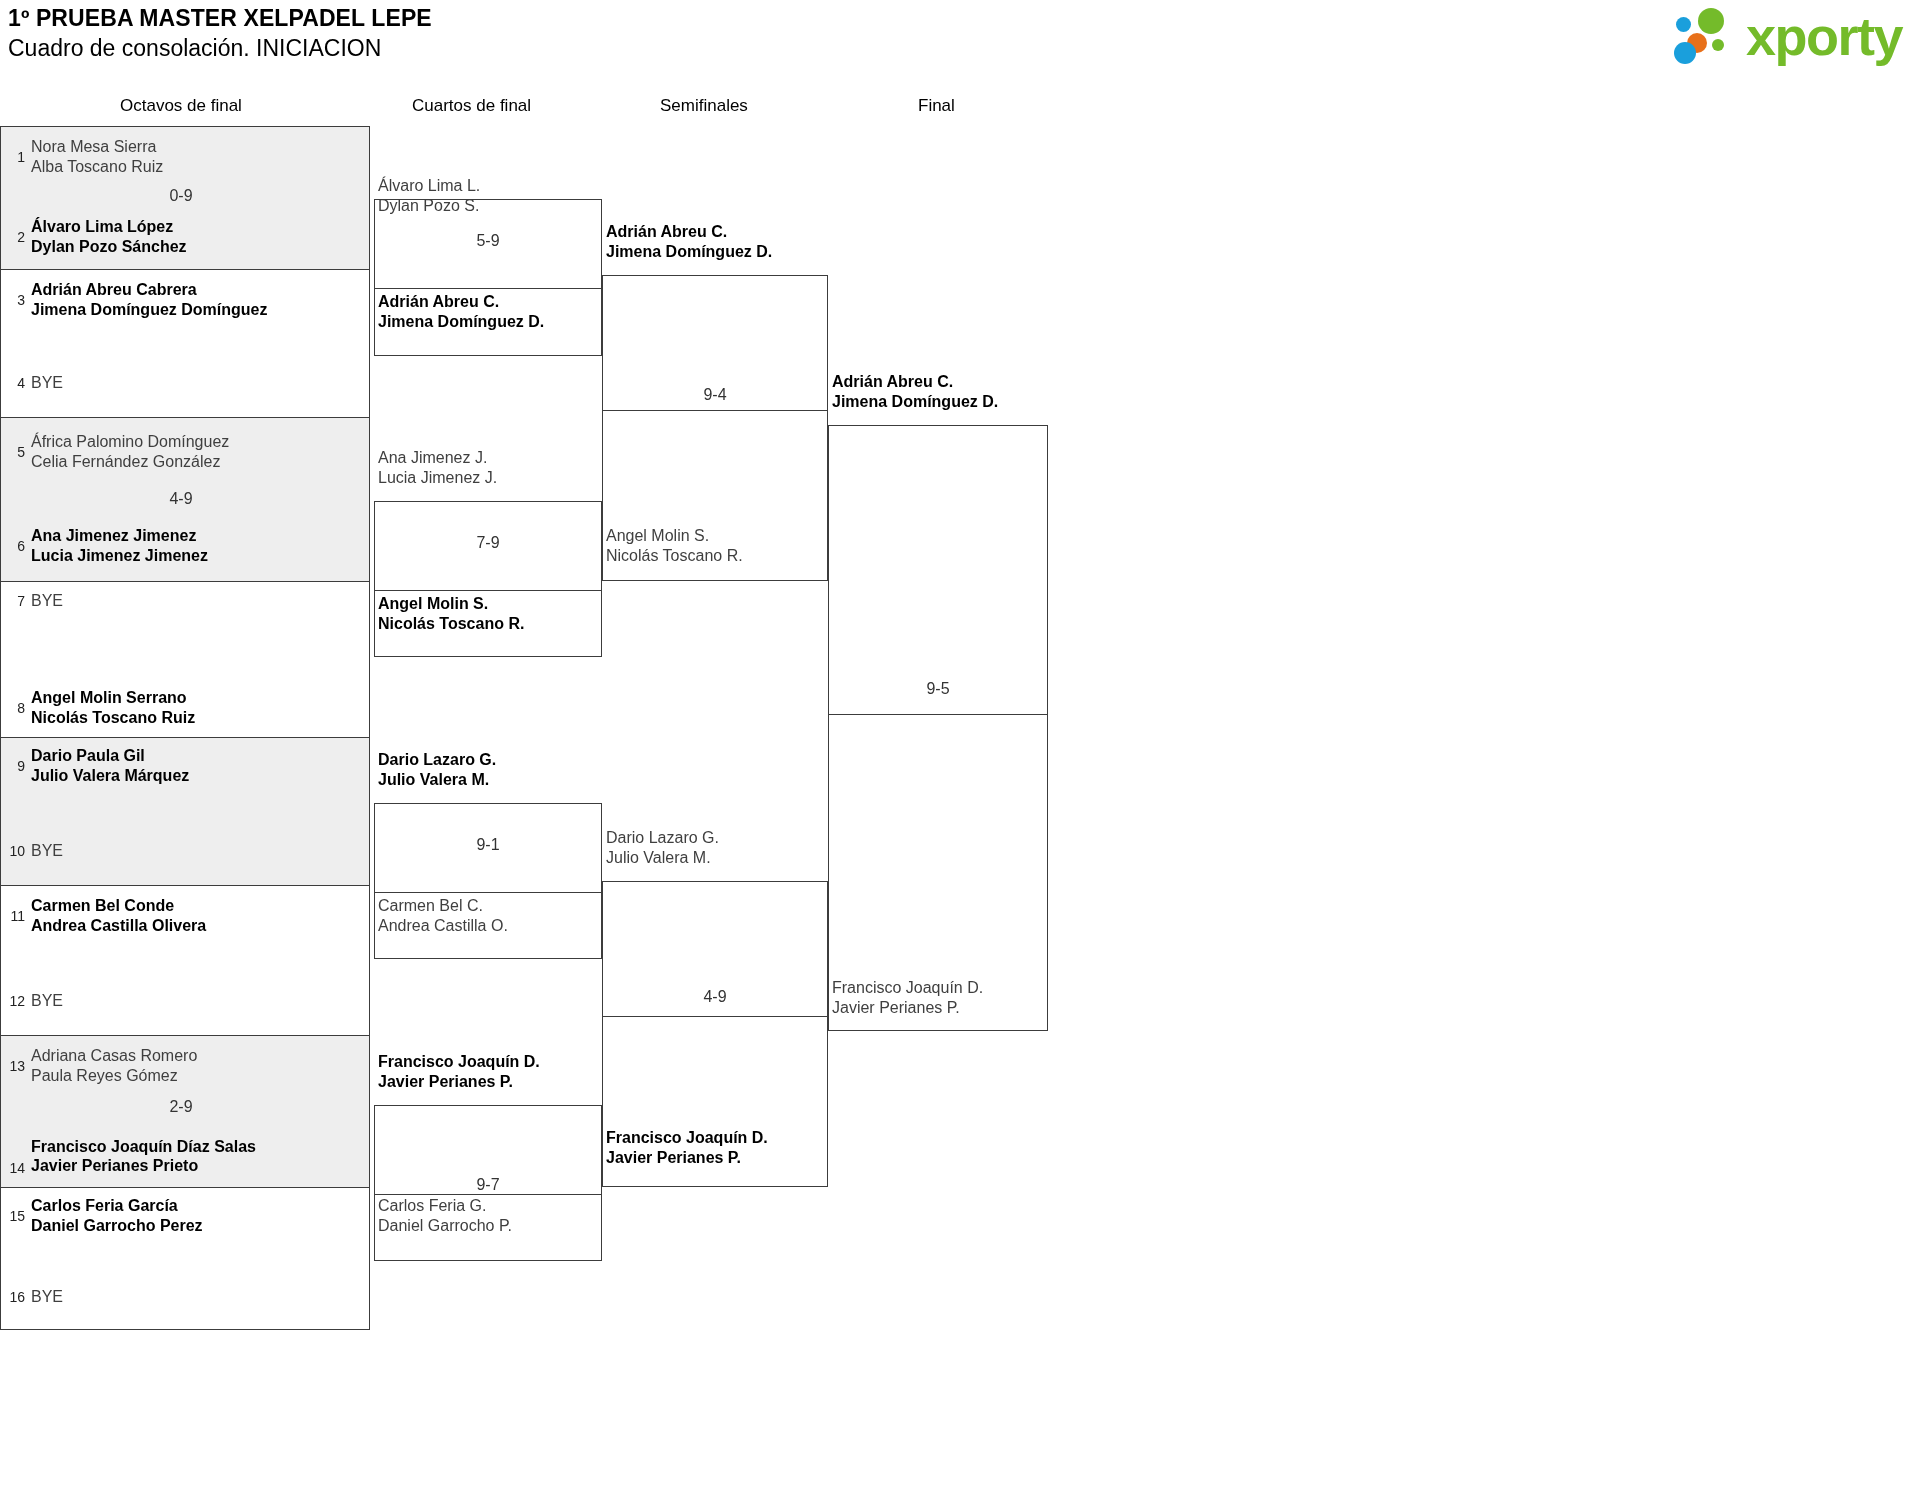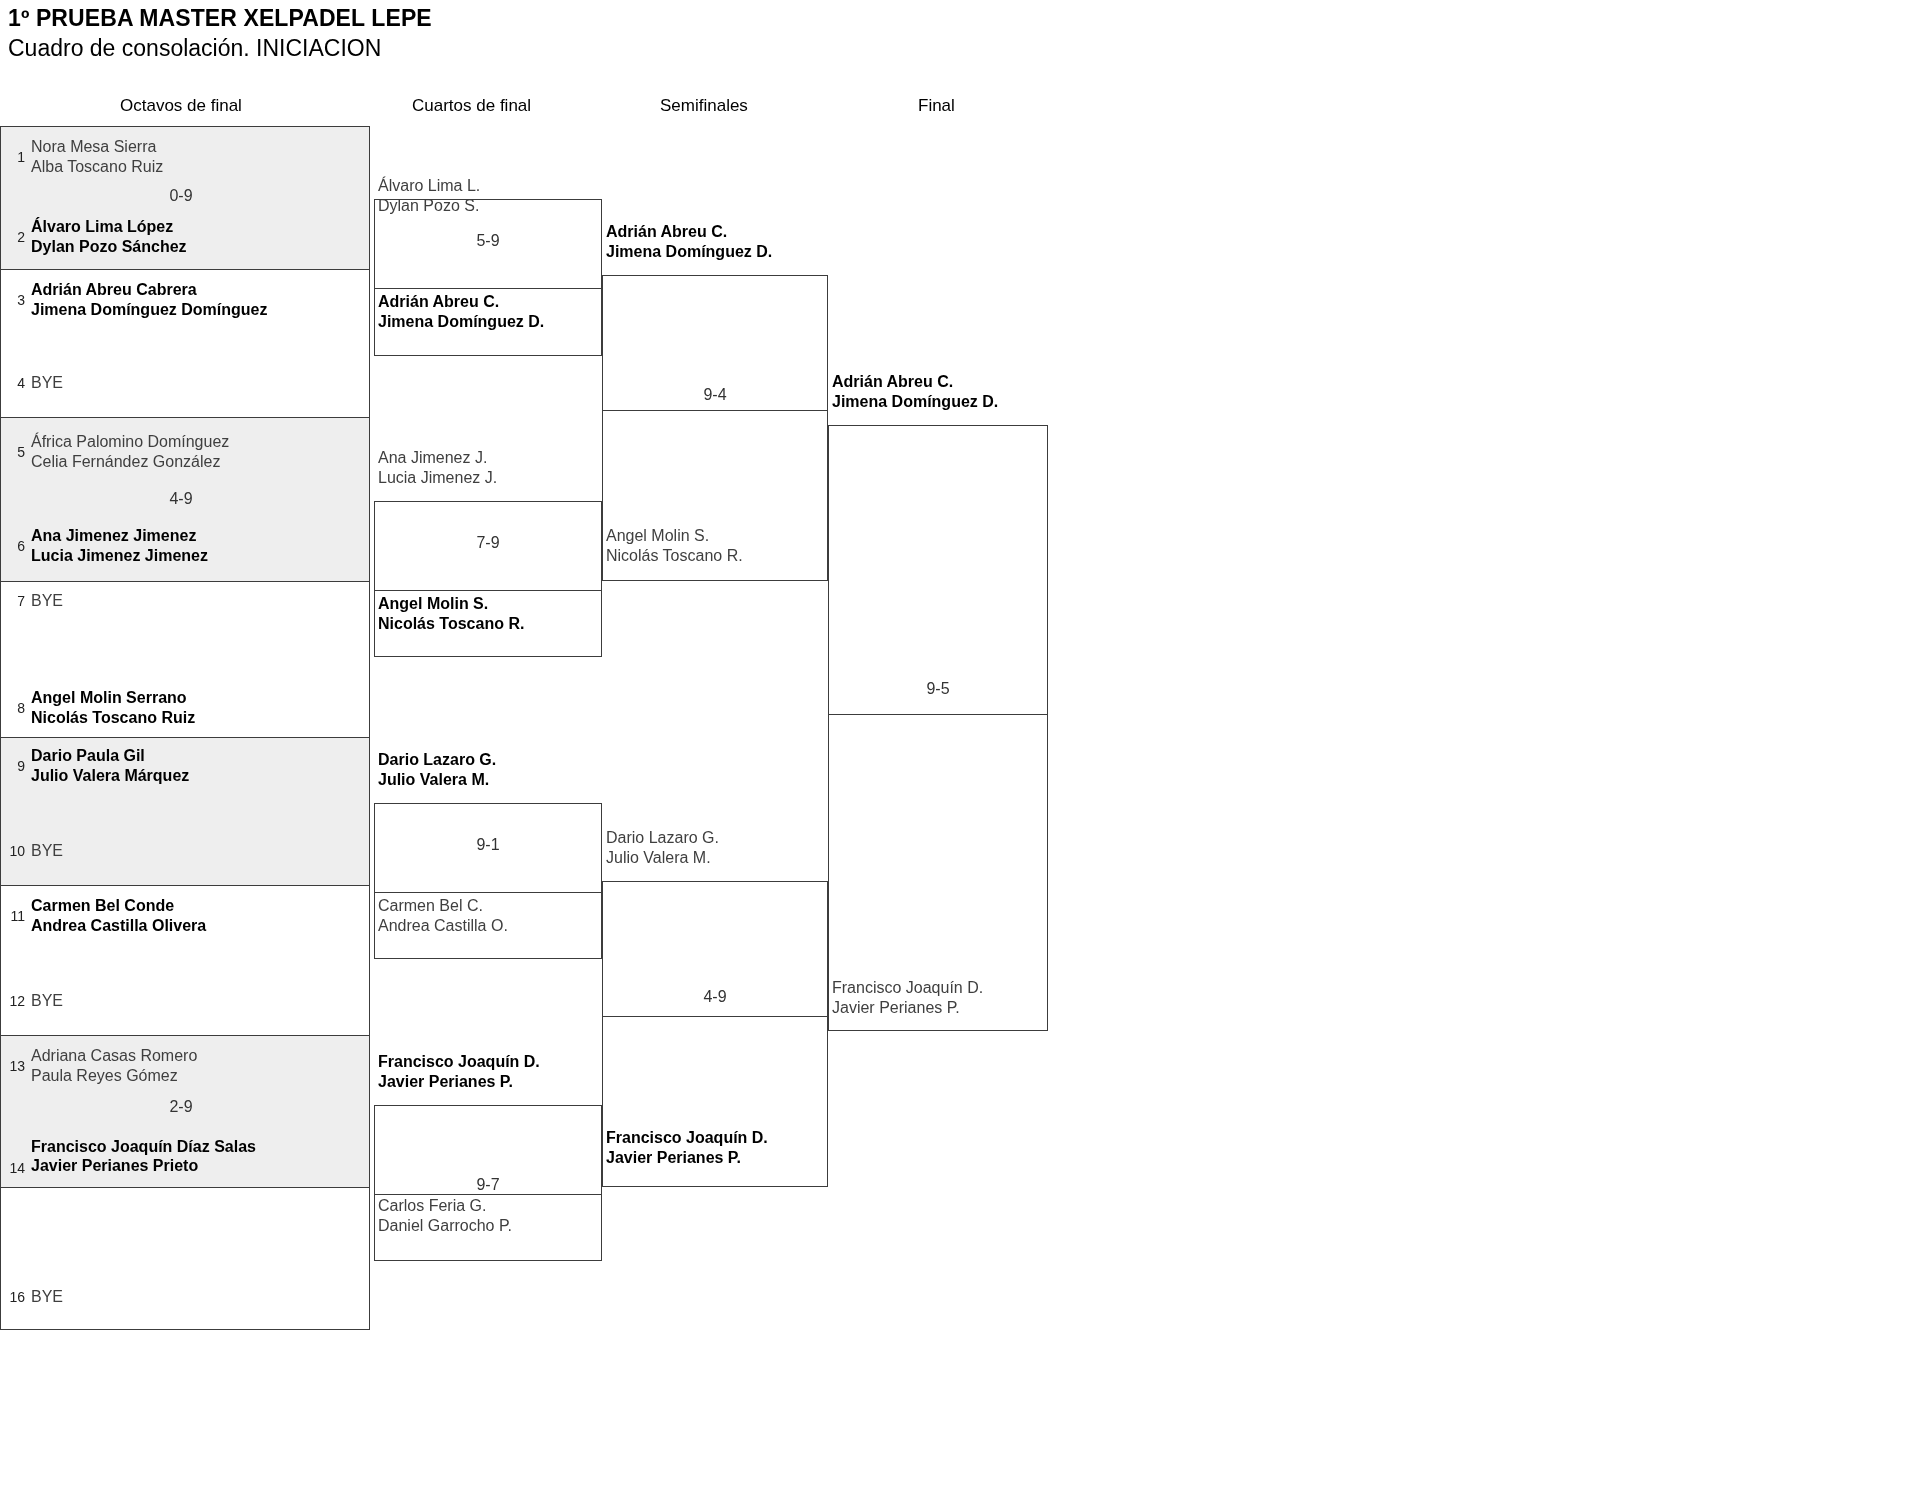--- a/index.html
+++ b/index.html
@@ -131,20 +131,30 @@
 </head>
 <body>
 
 <div id="page">
 
   <div class="title-block">
     <div class="title-line1">1º PRUEBA MASTER XELPADEL LEPE</div>
     <div class="title-line2">Cuadro de consolación. INICIACION</div>
   </div>
 
+  <div class="logo">
+    <span class="logo-dots">
+      <i class="d1"></i>
+        <i class="d2"></i>
+        <i class="d3"></i>
+        <i class="d4"></i>
+        <i class="d5"></i>
+    </span>
+    <span class="logo-word">xporty</span>
+  </div>
 
   <div class="round-head" style="left:120px;  top:96px;">Octavos de final</div>
   <div class="round-head" style="left:412px;  top:96px;">Cuartos de final</div>
   <div class="round-head" style="left:660px;  top:96px;">Semifinales</div>
   <div class="round-head" style="left:918px;  top:96px;">Final</div>
 
   <div class="bracket">
 
     <div class="r1-block shaded first" style="top:126px;height:144px;">
       <div class="slot" style="top:8px;height:44px;">
@@ -244,20 +254,26 @@
       <div class="score" style="left:120px;top:62px;width:120px;">2-9</div>
       <div class="slot" style="top:96px;height:44px;align-items:flex-end;">
         <span class="seed">14</span>
         <span class="names win">
           <span>Francisco Joaquín Díaz Salas</span><br><span>Javier Perianes Prieto</span>
         </span>
       </div>
     </div>
 
     <div class="r1-block" style="top:1188px;height:142px;">
+      <div class="slot" style="top:6px;height:44px;">
+        <span class="seed">15</span>
+        <span class="names win">
+          <span>Carlos Feria García</span><br><span>Daniel Garrocho Perez</span>
+        </span>
+      </div>
       <div class="score" style="left:120px;top:62px;width:120px;"></div>
       <div class="slot" style="top:96px;height:26px;">
         <span class="seed">16</span>
         <span class="names bye">BYE</span>
       </div>
     </div>
 
     <div class="entry" style="left:378px;top:146px;margin-top:30px;">
       <span>Álvaro Lima L.</span><br><span>Dylan Pozo S.</span>
     </div>

